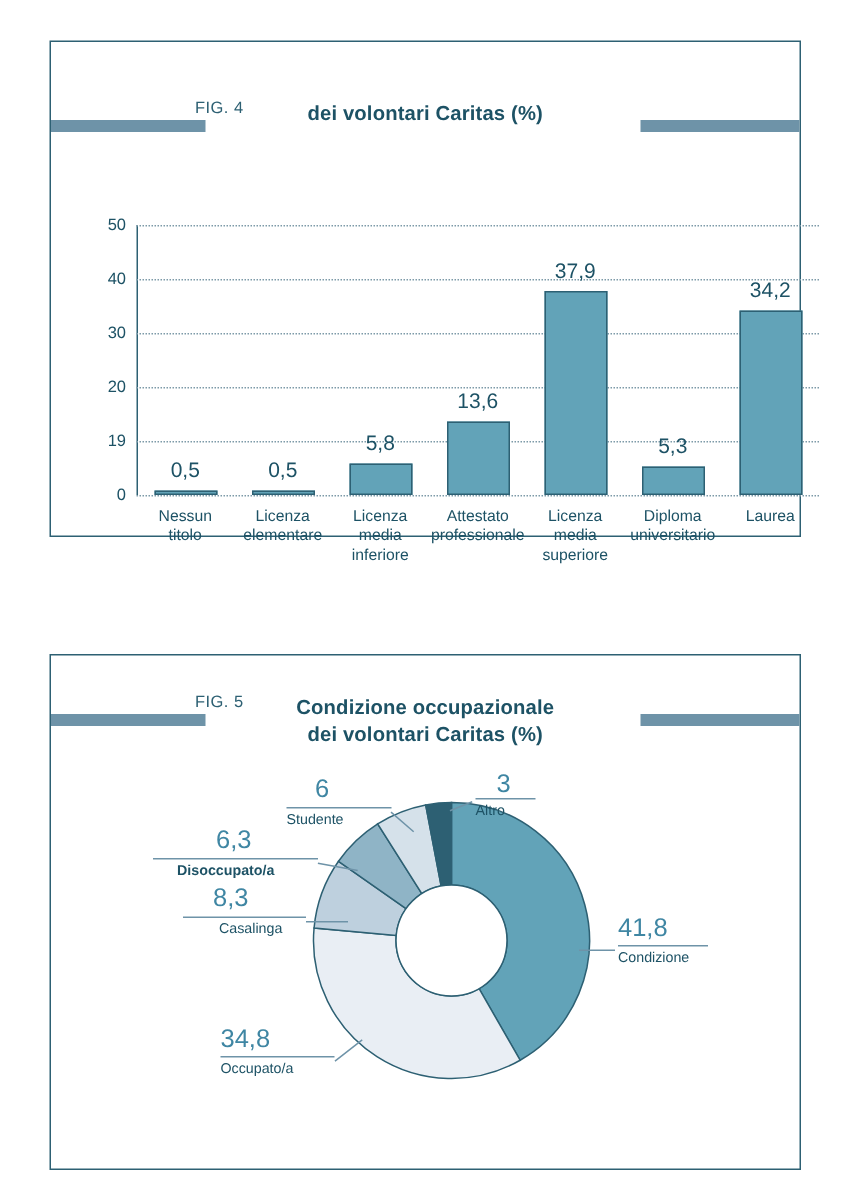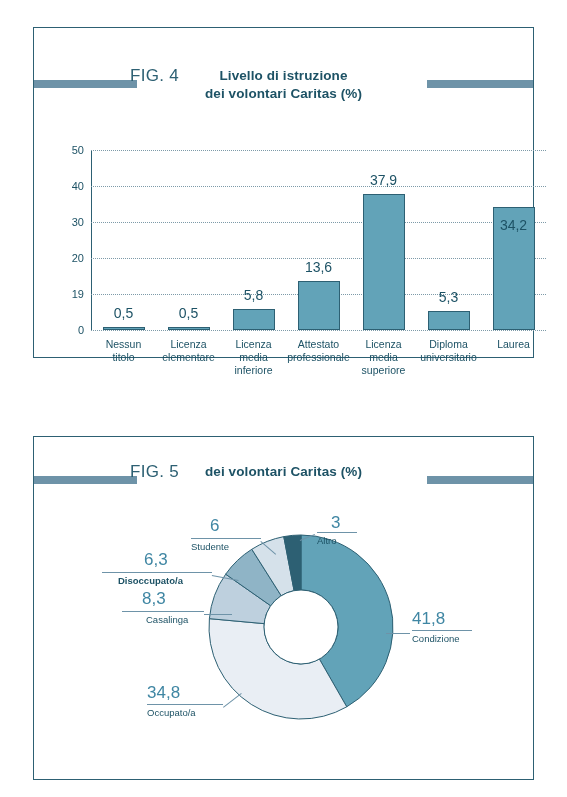--- a/index.html
+++ b/index.html
@@ -30,21 +30,21 @@
   .rule {
     position: absolute;
     height: 8px;
     background: #6e93a8;
   }
   .rule-left  { left: 0px; }
   .rule-right { right: 0px; }
 
   .fig-no {
     position: absolute;
-    font-size: 17px;
+    font-size: 11px;
     letter-spacing: .3px;
     color: #2d6073;
     white-space: nowrap;
   }
   .panel-title {
     position: absolute;
     left: 0; right: 0;
     text-align: center;
     font-size: 13.5px;
     font-weight: bold;
@@ -148,21 +148,20 @@
 <body>
 
 <div class="panel" id="panel-fig4">
 
   <div class="rule rule-left" style="left:0px; top:52px; width:103px;"></div>
   <div class="rule rule-right" style="right:0px; top:52px; width:106px;"></div>
 
   <div class="fig-no" style="left:96px; top:38px;">FIG. 4</div>
 
   <div class="panel-title" style="top:39px;">
-    <span>Livello di istruzione</span>
     <span>dei volontari Caritas (%)</span>
   </div>
 
   <div id="barchart">
     <div class="plot">
       <div class="axis-y"></div>
       <div id="gridlines">
           <div class="gridline" style="top: 180px;"></div>
           <div class="gridline" style="top: 144px;"></div>
           <div class="gridline" style="top: 108px;"></div>
@@ -187,21 +186,21 @@
           <div class="bar" style="left: 336.5px; width: 42px; height: 19.08px; background: rgb(98, 163, 184);"></div>
           <div class="bar" style="left: 401.5px; width: 42px; height: 123.12px; background: rgb(98, 163, 184);"></div>
         </div>
       <div id="barvalues">
           <div class="bar-value" style="left: 32.5px; top: 155px;">0,5</div>
           <div class="bar-value" style="left: 97.5px; top: 155px;">0,5</div>
           <div class="bar-value" style="left: 162.5px; top: 137.12px;">5,8</div>
           <div class="bar-value" style="left: 227.5px; top: 109.04px;">13,6</div>
           <div class="bar-value" style="left: 292.5px; top: 21.56px;">37,9</div>
           <div class="bar-value" style="left: 357.5px; top: 138.92px;">5,3</div>
-          <div class="bar-value" style="left: 422.5px; top: 34.88px; margin-top: 32px;">34,2</div>
+          <div class="bar-value" style="left: 422.5px; top: 34.88px;">34,2</div>
         </div>
     </div>
     <div id="catlabels">
         <div class="cat-label" style="left: 89.5px; top: 310px;">
           <span style="display: block;">Nessun</span>
           <span style="display: block;">titolo</span>
         </div>
         <div class="cat-label" style="left: 154.5px; top: 310px;">
           <span style="display: block;">Licenza</span>
           <span style="display: block;">elementare</span>
@@ -232,20 +231,21 @@
 </div>
 
 <div class="panel" id="panel-fig5">
 
   <div class="rule rule-left" style="left:0px; top:39px; width:103px;"></div>
   <div class="rule rule-right" style="right:0px; top:39px; width:106px;"></div>
 
   <div class="fig-no" style="left:96px; top:25px;">FIG. 5</div>
 
   <div class="panel-title" style="top:26px;">
+    <span>Condizione occupazionale</span>
     <span>dei volontari Caritas (%)</span>
   </div>
 
   <div id="donut-wrap">
     <svg class="donut-svg" id="donut-svg" width="501" height="344">
         <circle cx="271" cy="195" r="39" fill="#9aa9b2" opacity="0.55"></circle>
         <path d="M 267 98 A 92 92 0 0 1 312.74996961098554 269.81817011554386 L 285.3994443000703 222.1007858073383 A 37 37 0 0 0 267 153 Z" fill="#62a3b8" stroke="#2d6073" stroke-width="1"></path>
         <path d="M 312.74996961098554 269.81817011554386 A 92 92 0 0 1 175.38003089806398 181.64648207278597 L 230.1528385133518 186.6404330075335 A 37 37 0 0 0 285.3994443000703 222.1007858073383 Z" fill="#e9eef4" stroke="#2d6073" stroke-width="1"></path>
         <path d="M 175.38003089806398 181.64648207278597 A 92 92 0 0 1 191.6655968647355 137.19159437879753 L 236.7024683042958 168.7618368697338 A 37 37 0 0 0 230.1528385133518 186.6404330075335 Z" fill="#bed0de" stroke="#2d6073" stroke-width="1"></path>
         <path d="M 191.6655968647355 137.19159437879753 A 92 92 0 0 1 217.79164283131627 112.2662390929189 L 247.20968244302935 158.73750920041303 A 37 37 0 0 0 236.7024683042958 168.7618368697338 Z" fill="#8fb4c6" stroke="#2d6073" stroke-width="1"></path>

